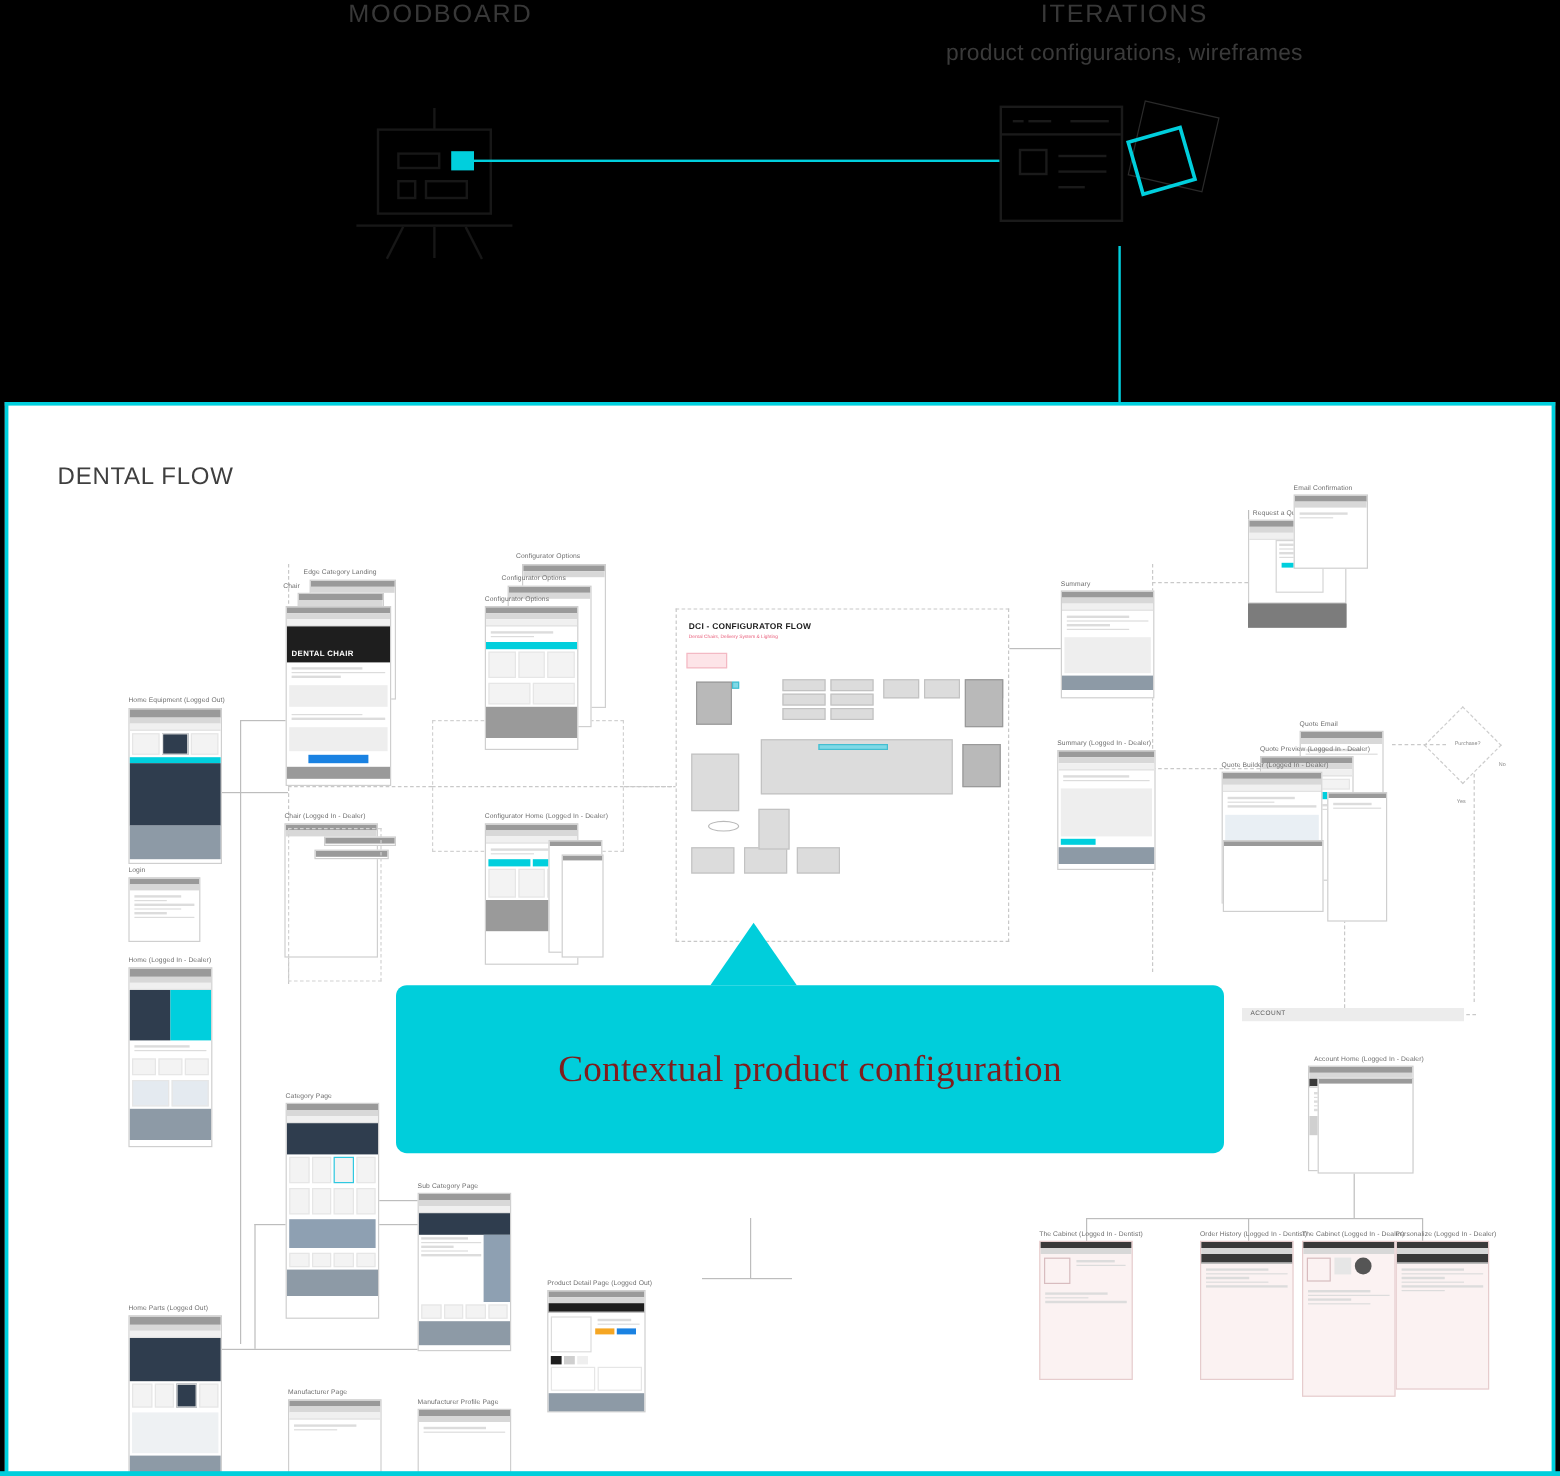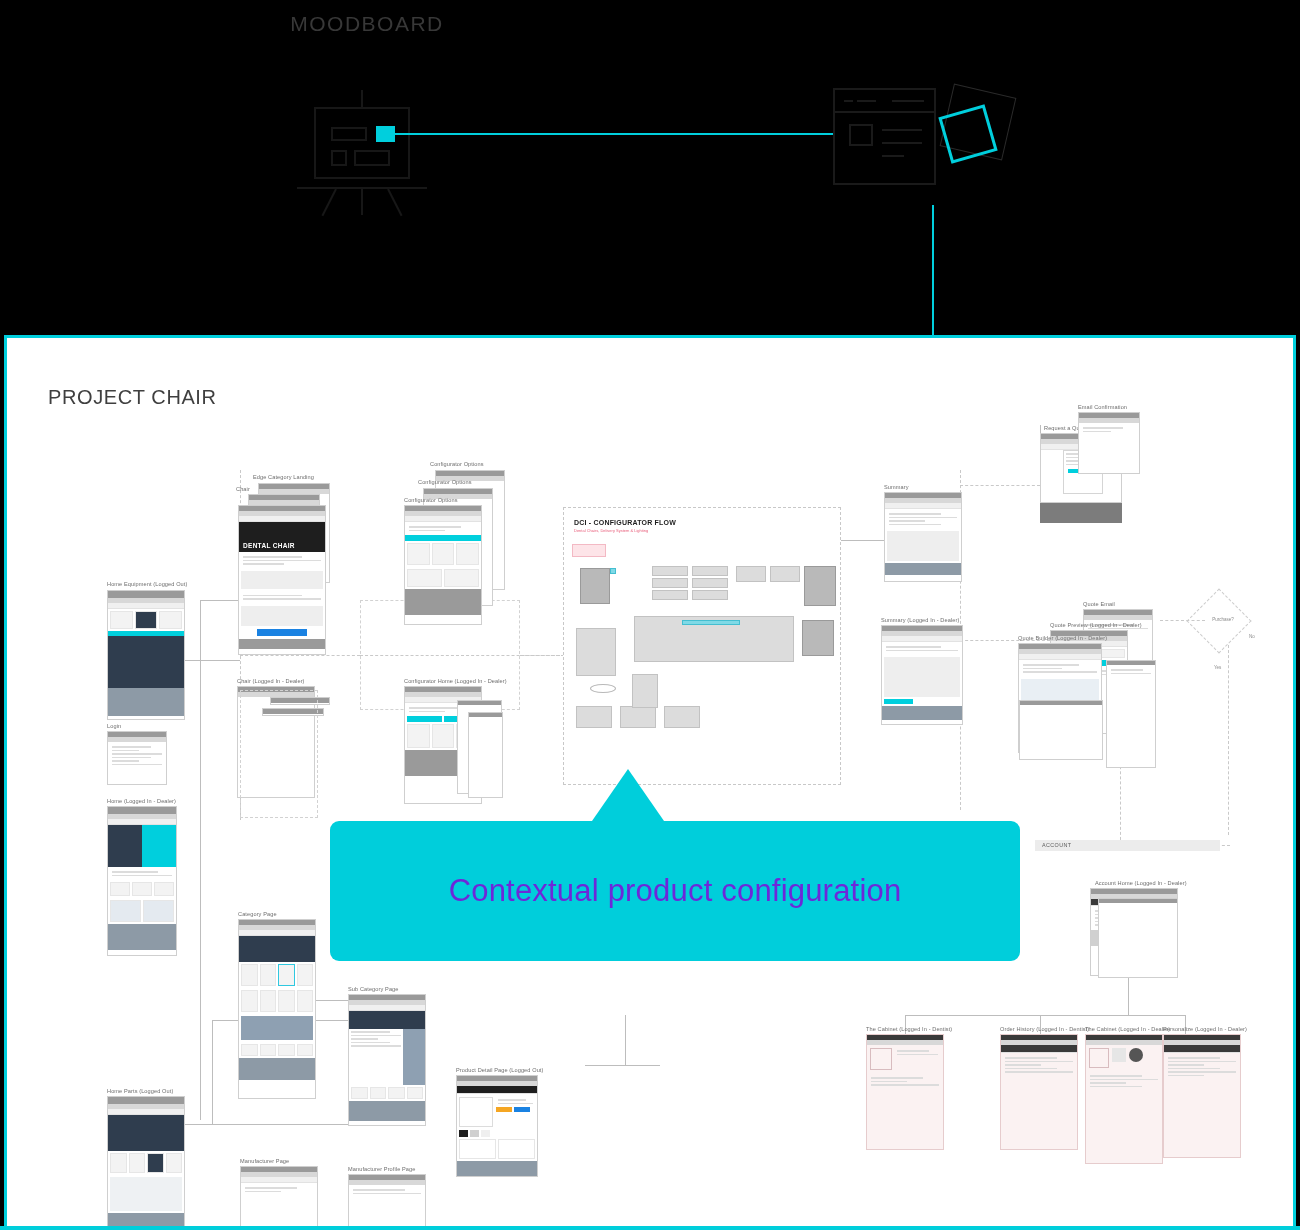--- a/index.html
+++ b/index.html
@@ -98,39 +98,43 @@
     transform: rotate(45deg); }
   .dlabel { position:absolute; font-size:4.5px; color:#8a8a8a; }
 
   
   .acct-bar { position:absolute; left:1035px; top:840px; width:185px; height:11px; background:#ececec; }
   .acct-bar span { font-size:5.4px; color:#5b5b5b; margin-left:7px; line-height:11px; display:block; letter-spacing:0.4px; }
 
   
   .callout { position:absolute; left:330px; top:821px; width:690px; height:140px;
     background:#00CEDB; border-radius:9px; display:flex; align-items:center; justify-content:center; }
-  .callout span { color:#6d28d9; font-size:31px; letter-spacing:0.2px; }
+  .callout span { color:#7f1d1d; font-size:31px; letter-spacing:0.2px;font-family:Liberation Serif, serif; }
   .callout .arrow { position:absolute; left:50%; margin-left:-83px; top:-52px;
     width:0;height:0; border-left:36px solid transparent; border-right:36px solid transparent;
     border-bottom:52px solid #00CEDB; }
 
   
   .bottomstrip { position:absolute; left:0; top:1226px; width:1300px; height:4px; background:#00CEDB; }
 </style>
 </head>
 <body>
 
 <div id="root">
 
   <div class="topband">
 
-    <div class="col-title" style="left:207px; top:0px; width:320px;margin-top:12px;">
+    <div class="col-title" style="left:207px; top:0px; width:320px;">
       <div class="t1">MOODBOARD</div>
     </div>
 
+    <div class="col-title" style="left:677px; top:0px; width:520px;">
+      <div class="t1">ITERATIONS</div>
+      <div class="t2">product configurations, wireframes</div>
+    </div>
 
     <div class="easel">
       <div class="post"></div>
       <div class="board"></div>
       <div class="r1"></div>
       <div class="cyanbox"></div>
       <div class="r2"></div>
       <div class="r3"></div>
       <div class="base"></div>
       <div class="legc"></div>
@@ -152,21 +156,21 @@
         <div class="bl" style="left:47px; top:39px; width:40px;"></div>
         <div class="bl" style="left:47px; top:52px; width:40px;"></div>
         <div class="bl" style="left:47px; top:65px; width:22px;"></div>
       </div>
     </div>
 
     <div class="cyanline" style="left:932px; top:205px; width:2px; height:132px;"></div>
   </div>
 
   <div class="panel"></div>
-  <div class="panel-title">PROJECT CHAIR</div>
+  <div class="panel-title">DENTAL FLOW</div>
 
   <div class="sol-v" style="left:200px; top:600px; height:520px;"></div>
   <div class="sol-h" style="left:180px; top:660px; width:60px;"></div>
   <div class="sol-h" style="left:180px; top:1124px; width:170px;"></div>
   <div class="sol-v" style="left:350px; top:1040px; height:84px;"></div>
   <div class="sol-h" style="left:212px; top:1020px; width:140px;"></div>
   <div class="sol-v" style="left:212px; top:1020px; height:104px;"></div>
 
   <div class="dash-v" style="left:240px; top:470px; height:350px;"></div>
   <div class="sol-h" style="left:200px; top:600px; width:40px;"></div>

